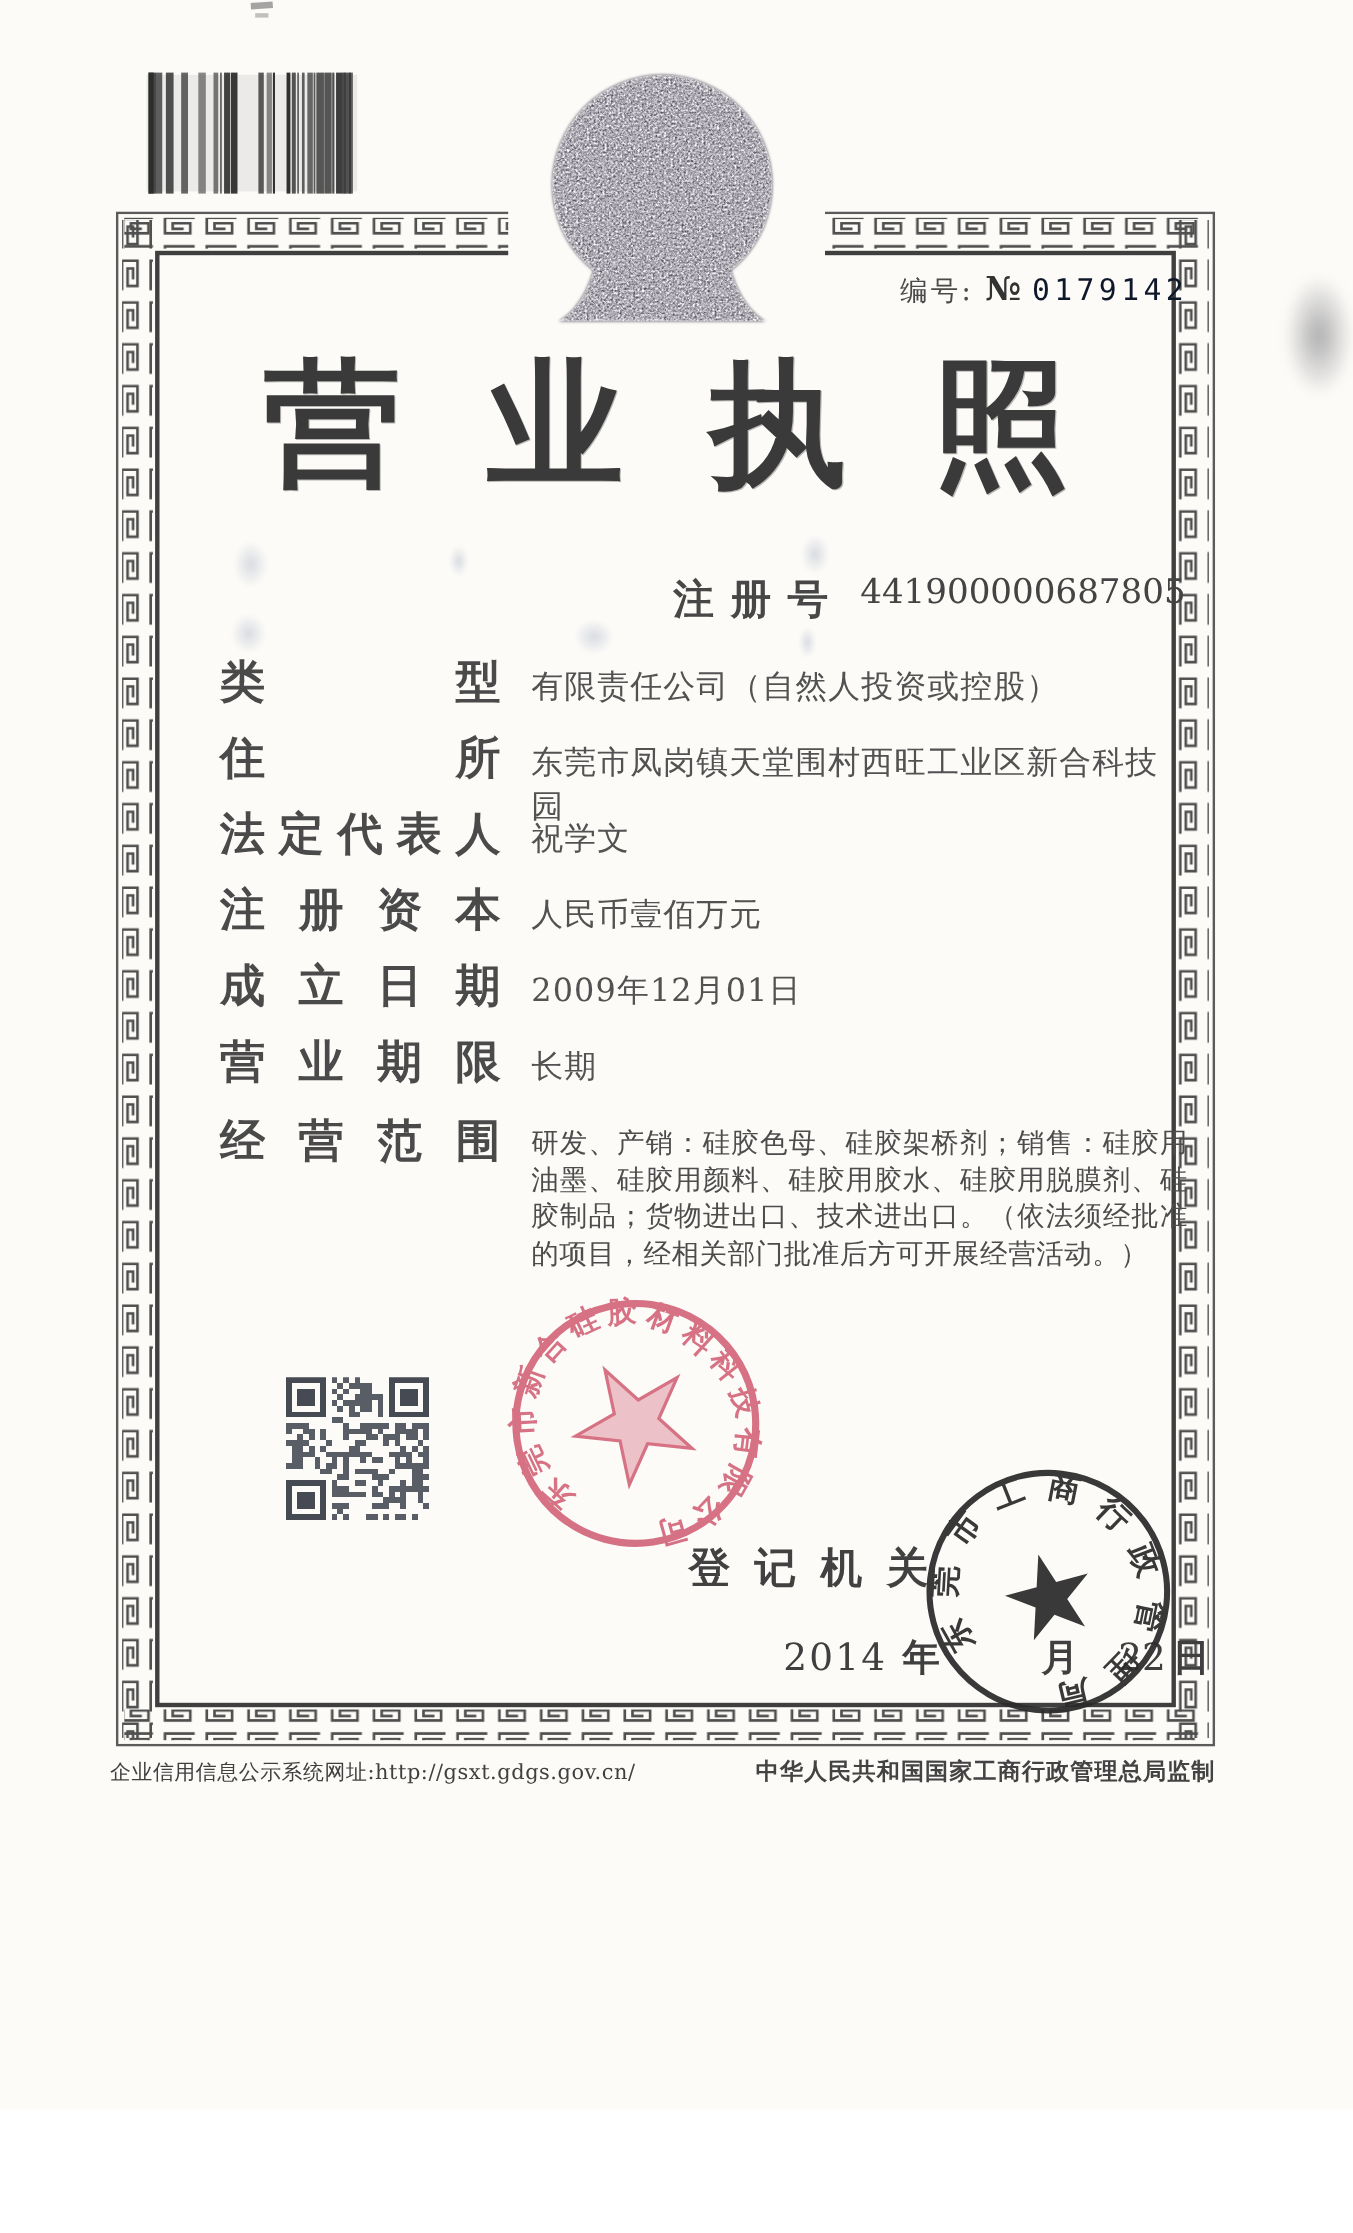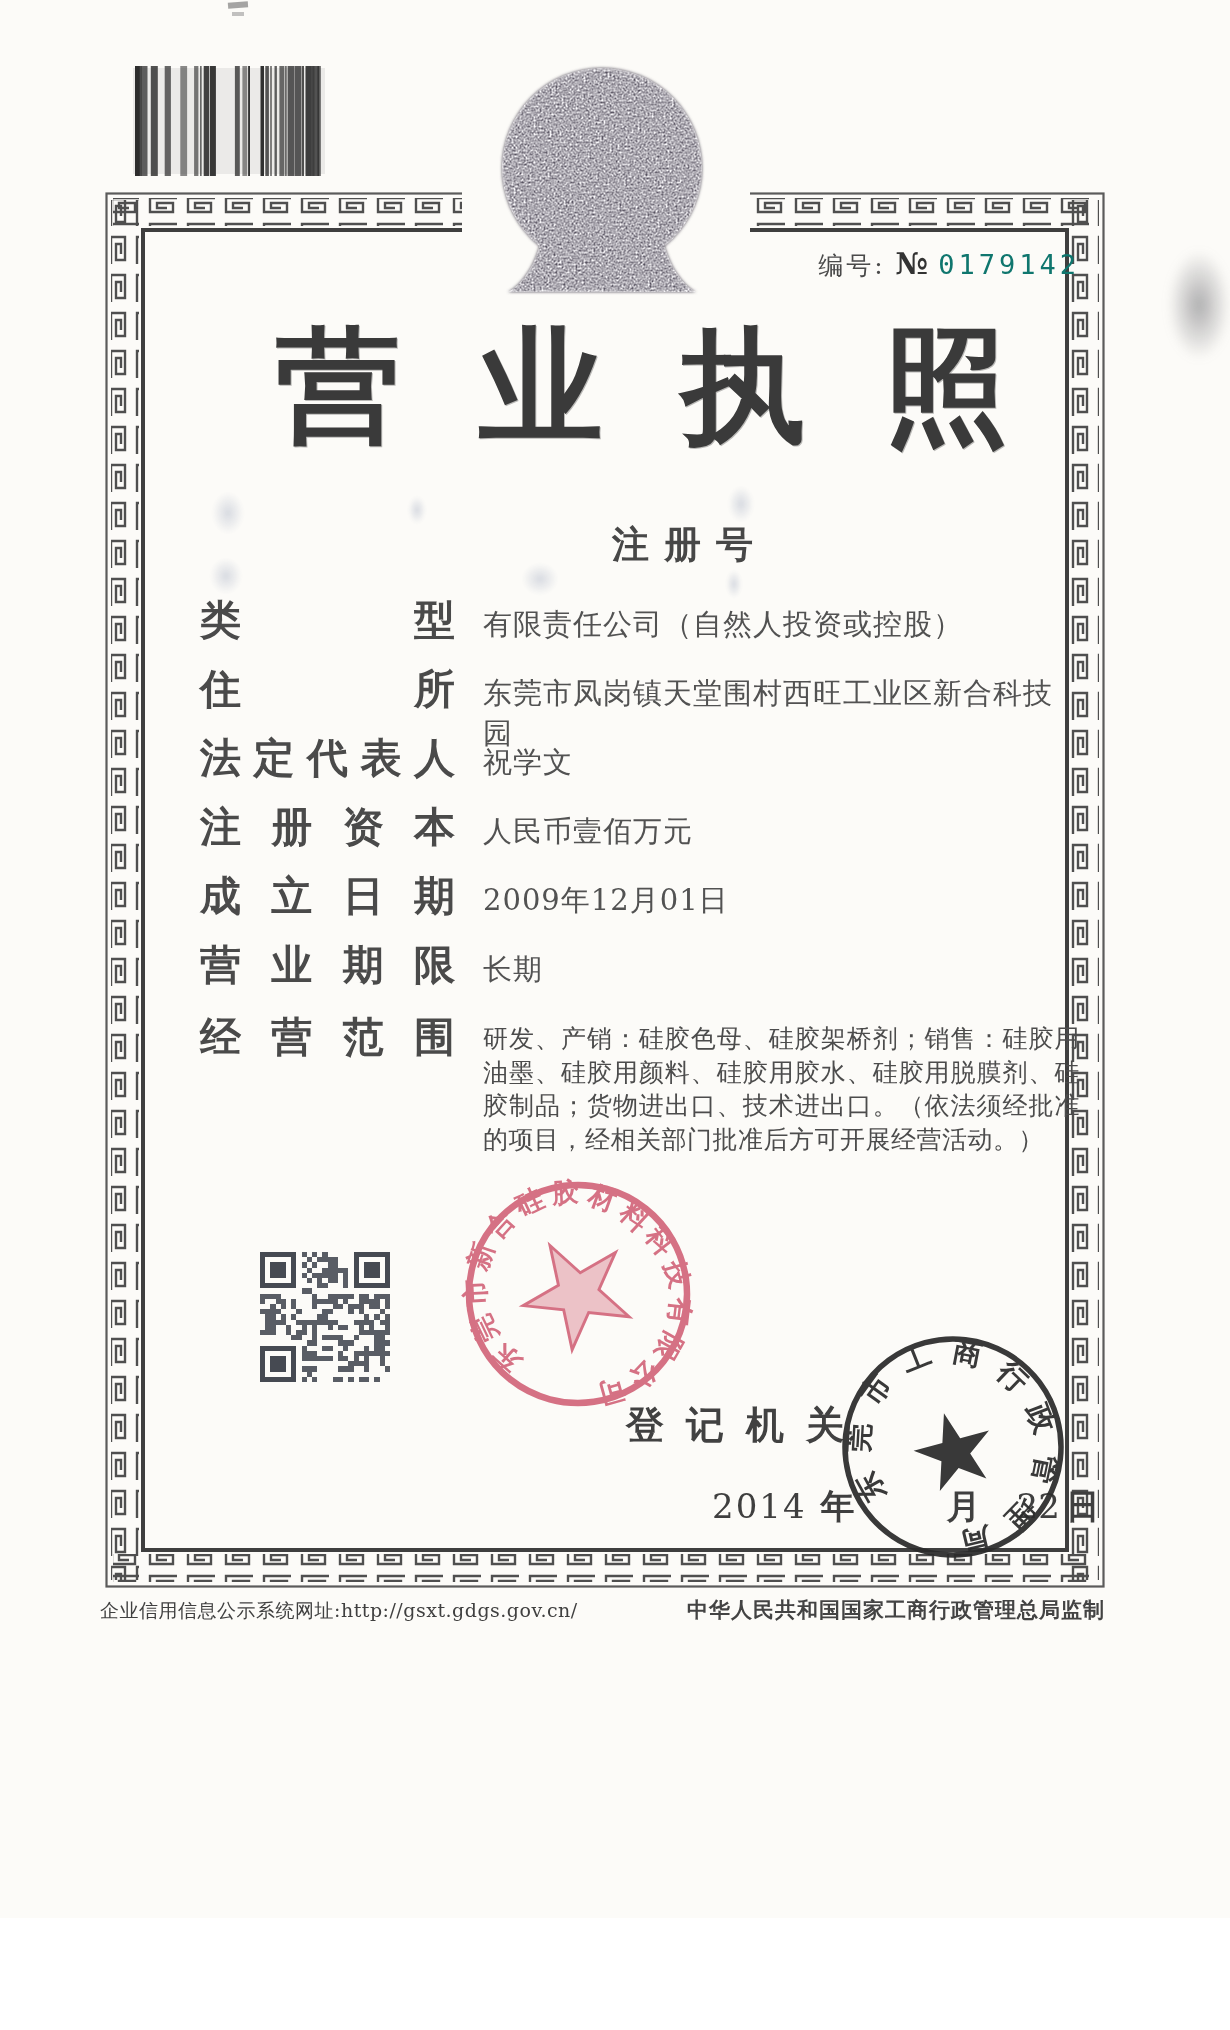--- a/index.html
+++ b/index.html
@@ -14,30 +14,29 @@
   #frame{left:105px;top:192px;z-index:1;}
 
   
   #barcode{left:133px;top:62px;z-index:2;}
   #emblem-mask{left:462px;top:186px;width:288px;height:130px;background:#fcfbf8;z-index:2;}
   #emblem{left:472px;top:58px;z-index:3;}
 
   #serial{right:150px;top:246px;z-index:3;display:flex;align-items:baseline;gap:10px;}
   #serial .lab{font-size:25px;letter-spacing:3px;color:#4a4a4a;font-family:"DejaVu Serif",serif;}
   #serial .no-sym{font-size:30px;font-weight:bold;font-family:"DejaVu Serif",serif;color:#333;}
-  #serial .num{font-size:27px;letter-spacing:4px;font-family:"DejaVu Sans Mono",monospace;color:#0f766e;}
+  #serial .num{font-size:27px;letter-spacing:4px;font-family:"DejaVu Sans Mono",monospace;color:#0f172a;}
 
   
   #title{
     left:240px;top:312px;width:732px;z-index:3;
     font-size:124px;font-weight:bold;color:#3a3a3a;
     text-align:justify;text-align-last:justify;line-height:1.2;
     font-family:"DejaVu Sans",sans-serif;
     text-shadow:1px 1px 0 rgba(60,60,60,.35);
-    margin-left:36px;
   }
 
   
   #regline{left:612px;top:520px;z-index:3;display:flex;align-items:flex-start;}
   #regline .lab{font-size:37px;font-weight:600;letter-spacing:15px;color:#474747;font-family:"DejaVu Serif",serif;}
   #regline .num{font-size:31px;margin-left:14px;letter-spacing:0px;color:#444;font-family:"DejaVu Serif",serif;}
 
   
   #fields{left:200px;top:598px;width:880px;z-index:3;}
   .frow{display:flex;align-items:baseline;height:69px;}
@@ -159,20 +158,21 @@
   <div id="serial" class="abs">
     <span class="lab">编号:</span>
     <span class="no-sym">№</span>
     <span class="num">0179142</span>
   </div>
 
   <div id="title" class="abs">营业执照</div>
 
   <div id="regline" class="abs">
     <span class="lab">注册号</span>
+    <span class="num">441900000687805</span>
   </div>
 
   <div id="fields" class="abs">
     <div class="frow">
       <span class="flabel">类型</span>
       <span class="fvalue">有限责任公司（自然人投资或控股）</span>
     </div>
     <div class="frow">
       <span class="flabel">住所</span>
       <span class="fvalue">东莞市凤岗镇天堂围村西旺工业区新合科技园</span>

